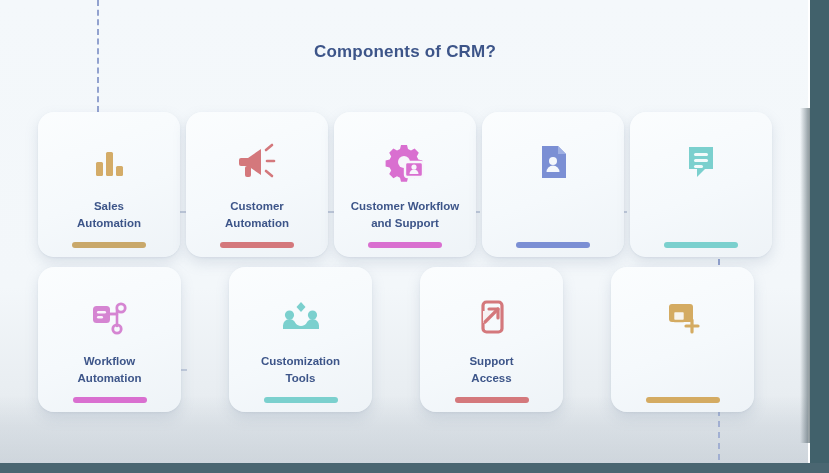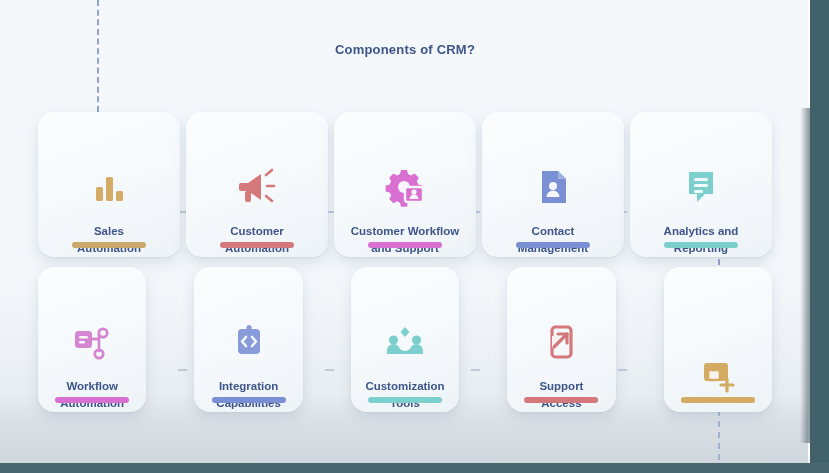--- a/index.html
+++ b/index.html
@@ -86,21 +86,21 @@
     border-top: 2px solid #b9c3d6;
     opacity: .85;
   }
 
   
   .title {
     position: absolute;
     left: 0; top: 42px;
     width: 810px;
     text-align: center;
-    font-size: 13px;
+    font-size: 17px;
     font-weight: bold;
     color: #3d5589;
     letter-spacing: .2px;
   }
 
   
   .grid {
     position: absolute;
     left: 38px;
     top: 112px;
@@ -112,21 +112,21 @@
   .card {
     position: relative;
     width: 143px;
     height: 145px;
     border-radius: 16px;
     background: linear-gradient(160deg,#fbfdfe 0%, #f5f9fc 55%, #eef3f7 100%);
     box-shadow: 0 6px 14px rgba(120,140,165,.20), 0 1px 2px rgba(120,140,165,.12);
     display: flex;
     flex-direction: column;
     align-items: center;
-    justify-content: flex-end;
+    justify-content: flex-start;
     padding-top: 28px;
     overflow: hidden;
   }
 
   .icon-wrap {
     width: 44px; height: 44px;
     display: flex; align-items: center; justify-content: center;
     margin-bottom: 14px;
   }
   .icon-wrap svg { display: block; }
@@ -225,36 +225,32 @@
 
         <div class="card">
           <div class="icon-wrap">
             <svg width="40" height="40" viewBox="0 0 40 40">
               <path d="M9 4 h16 l8 8 v24 H9 z" fill="#7b8fd4"></path>
               <path d="M25 4 v8 h8 z" fill="#9fb0e3"></path>
               <circle cx="20" cy="19" r="4" fill="#f4f7fc"></circle>
               <path d="M13.5 30 a6.5 6.5 0 0 1 13 0 z" fill="#f4f7fc"></path>
             </svg>
           </div>
-          <div class="card-label">Contact
-Management</div>
           <div class="accent" style="background:#7b8fd4"></div>
         </div>
 
         <div class="card">
           <div class="icon-wrap">
             <svg width="40" height="40" viewBox="0 0 40 40">
               <path d="M8 5 h24 v22 h-8 l-8 8 v-8 H8 z" fill="#7bd0ce"></path>
               <rect x="13" y="11" width="14" height="3" rx="1.5" fill="#f2fbfb"></rect>
               <rect x="13" y="17" width="14" height="3" rx="1.5" fill="#f2fbfb"></rect>
               <rect x="13" y="23" width="9" height="3" rx="1.5" fill="#f2fbfb"></rect>
             </svg>
           </div>
-          <div class="card-label">Analytics and
-Reporting</div>
           <div class="accent" style="background:#7bd0ce"></div>
         </div>
       </div>
 
       <div class="row">
 
         <div class="card">
           <div class="icon-wrap">
             <svg width="42" height="40" viewBox="0 0 42 40">
               <rect x="4" y="9" width="17" height="17" rx="3.5" fill="#d585d2"></rect>
@@ -264,33 +260,20 @@
               <path d="M21 17 h7 v12" stroke="#d585d2" stroke-width="2.6" fill="none" stroke-linecap="round" stroke-linejoin="round"></path>
               <circle cx="32" cy="11" r="4.2" fill="none" stroke="#d585d2" stroke-width="2.8"></circle>
               <circle cx="28" cy="32" r="4.2" fill="none" stroke="#d585d2" stroke-width="2.8"></circle>
             </svg>
           </div>
           <div class="card-label">Workflow
 Automation</div>
           <div class="accent" style="background:#d96fd0"></div>
         </div>
 
-        <div class="card">
-          <div class="icon-wrap">
-            <svg width="40" height="40" viewBox="0 0 40 40">
-              <circle cx="20" cy="5.5" r="2.6" fill="#8a9bda"></circle>
-              <rect x="9" y="7" width="22" height="25" rx="4" fill="#8a9bda"></rect>
-              <path d="M17 15 l-4 4.5 4 4.5" stroke="#f4f6fc" stroke-width="2.6" fill="none" stroke-linecap="round" stroke-linejoin="round"></path>
-              <path d="M23 15 l4 4.5 -4 4.5" stroke="#f4f6fc" stroke-width="2.6" fill="none" stroke-linecap="round" stroke-linejoin="round"></path>
-            </svg>
-          </div>
-          <div class="card-label">Integration
-Capabilities</div>
-          <div class="accent" style="background:#7b8fd4"></div>
-        </div>
 
         <div class="card">
           <div class="icon-wrap">
             <svg width="42" height="40" viewBox="0 0 42 40">
               <path d="M21 5 l4.5 5 -4.5 5 -4.5 -5 z" fill="#7bd0ce"></path>
               <circle cx="9.5" cy="18" r="4.6" fill="#7bd0ce"></circle>
               <circle cx="32.5" cy="18" r="4.6" fill="#7bd0ce"></circle>
               <path d="M3 32 v-3.5 a6.5 6.5 0 0 1 13 0 V32 z" fill="#7bd0ce"></path>
               <path d="M26 32 v-3.5 a6.5 6.5 0 0 1 13 0 V32 z" fill="#7bd0ce"></path>
               <path d="M14 25 q7 8 14 0 v7 H14 z" fill="#7bd0ce"></path>

